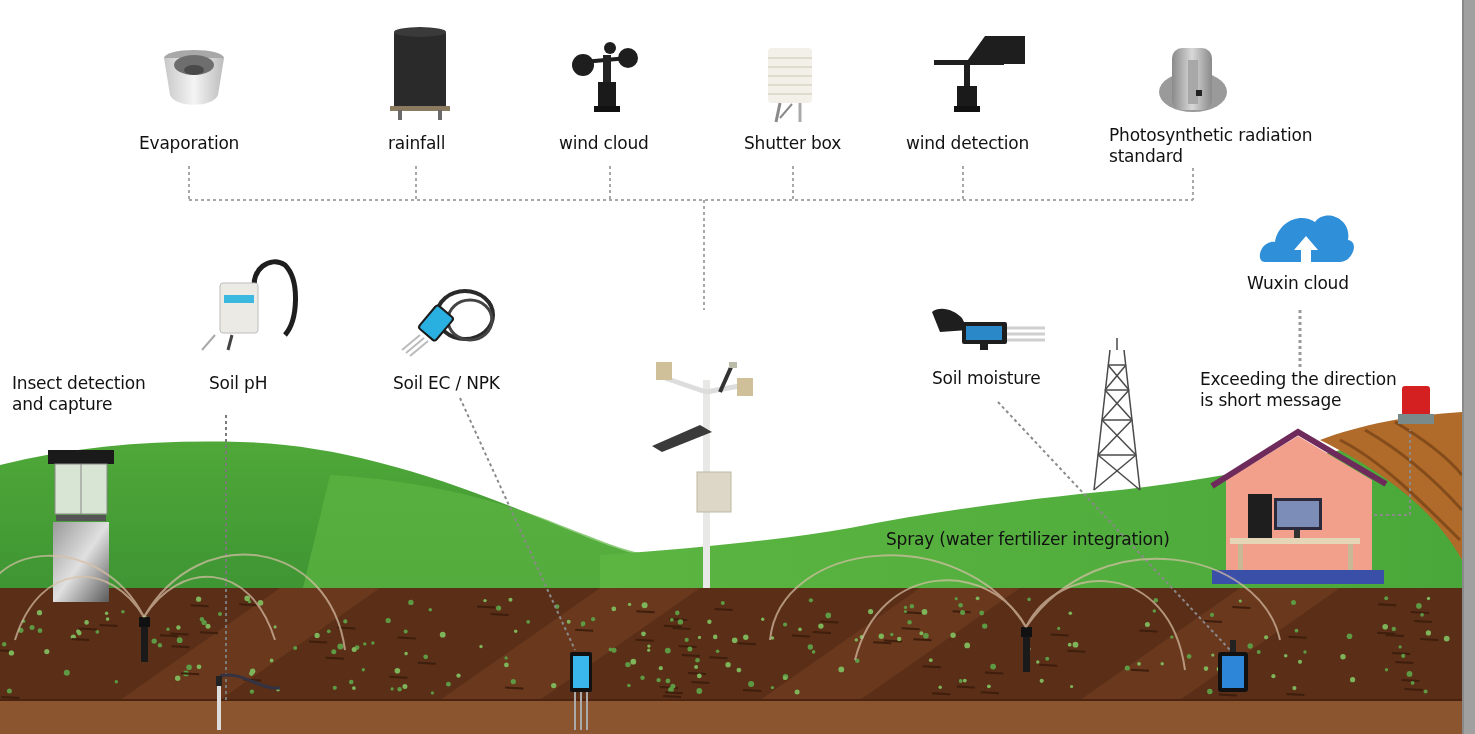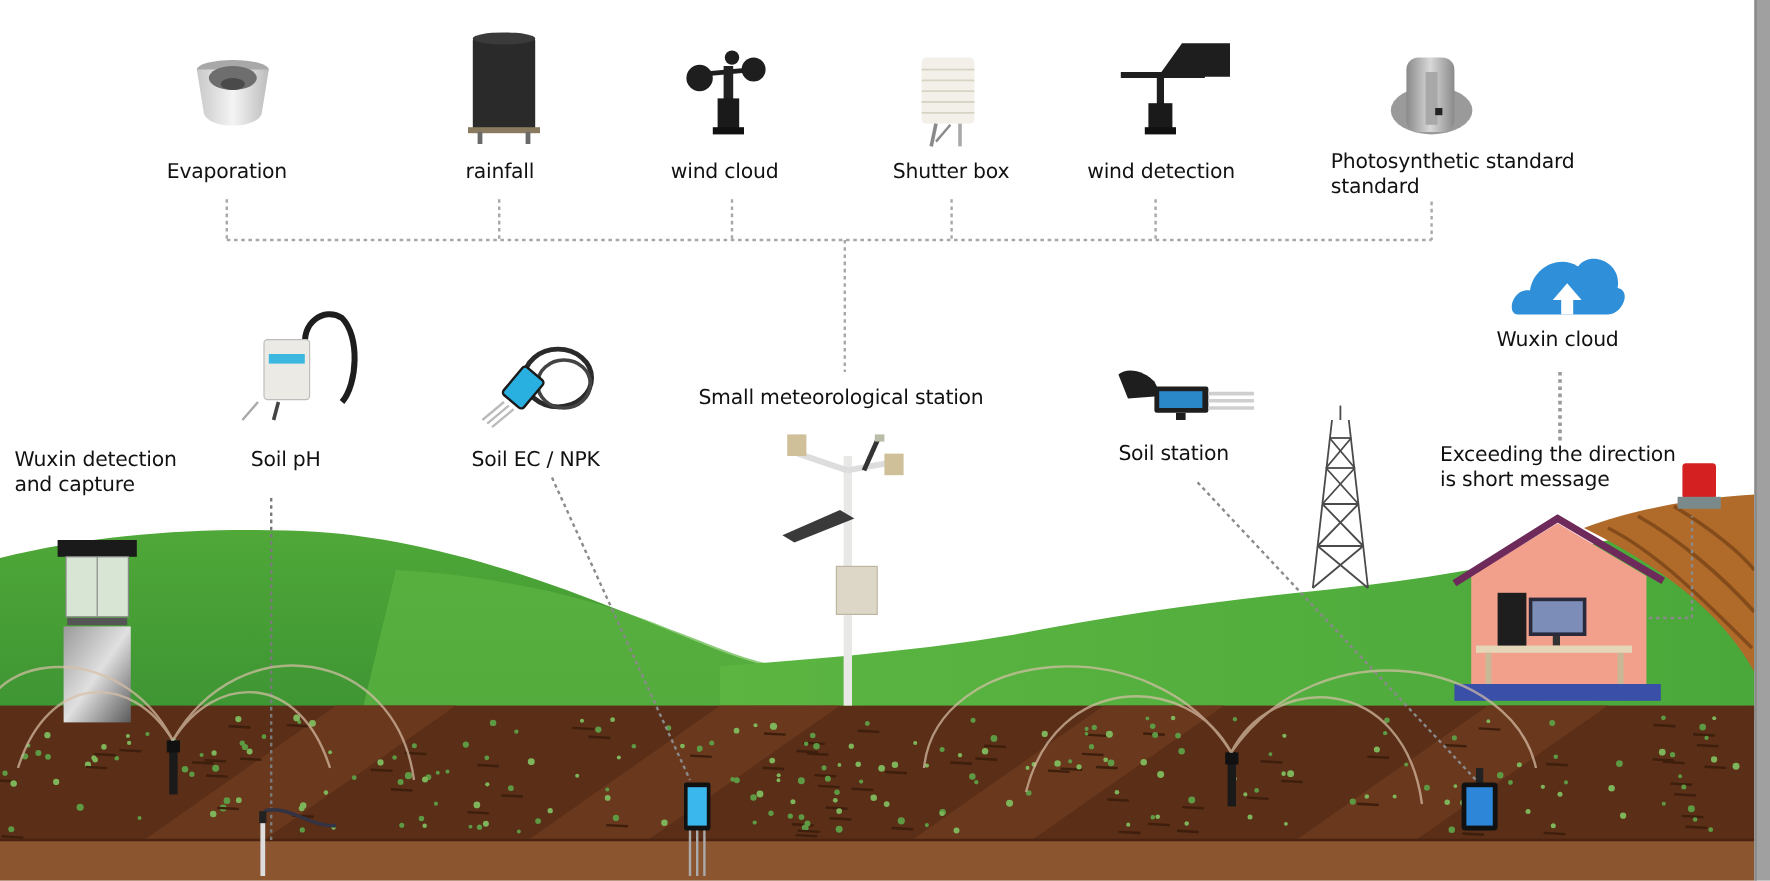--- a/index.html
+++ b/index.html
@@ -567,30 +567,30 @@
       <rect x="216" y="676" width="6" height="10" fill="#222"></rect>
       <rect x="217" y="686" width="4" height="44" fill="#ddd"></rect>
     </g>
   </svg>
 
   <div class="label" style="left:139px;top:133px">Evaporation</div>
   <div class="label" style="left:388px;top:133px">rainfall</div>
   <div class="label" style="left:559px;top:133px">wind cloud</div>
   <div class="label" style="left:744px;top:133px">Shutter box</div>
   <div class="label" style="left:906px;top:133px">wind detection</div>
-  <div class="label" style="left:1109px;top:125px">Photosynthetic standard</div>
+  <div class="label" style="left:1109px;top:125px">Photosynthetic radiation</div>
   <div class="label" style="left:1109px;top:146px">standard</div>
 
   <div class="label" style="left:1247px;top:273px">Wuxin cloud</div>
-  <div class="label" style="left:582px;top:322px">Small meteorological station</div>
-
-  <div class="label" style="left:12px;top:373px">Wuxin detection</div>
+
+  <div class="label" style="left:12px;top:373px">Insect detection</div>
   <div class="label" style="left:12px;top:394px">and capture</div>
   <div class="label" style="left:209px;top:373px">Soil pH</div>
   <div class="label" style="left:393px;top:373px">Soil EC / NPK</div>
-  <div class="label" style="left:932px;top:368px">Soil station</div>
+  <div class="label" style="left:932px;top:368px">Soil moisture</div>
 
   <div class="label" style="left:1200px;top:369px">Exceeding the direction</div>
   <div class="label" style="left:1200px;top:390px">is short message</div>
 
+  <div class="label" style="left:886px;top:529px">Spray (water fertilizer integration)</div>
 
   <div class="right-edge"></div>
 </div>
 
 </body></html>

